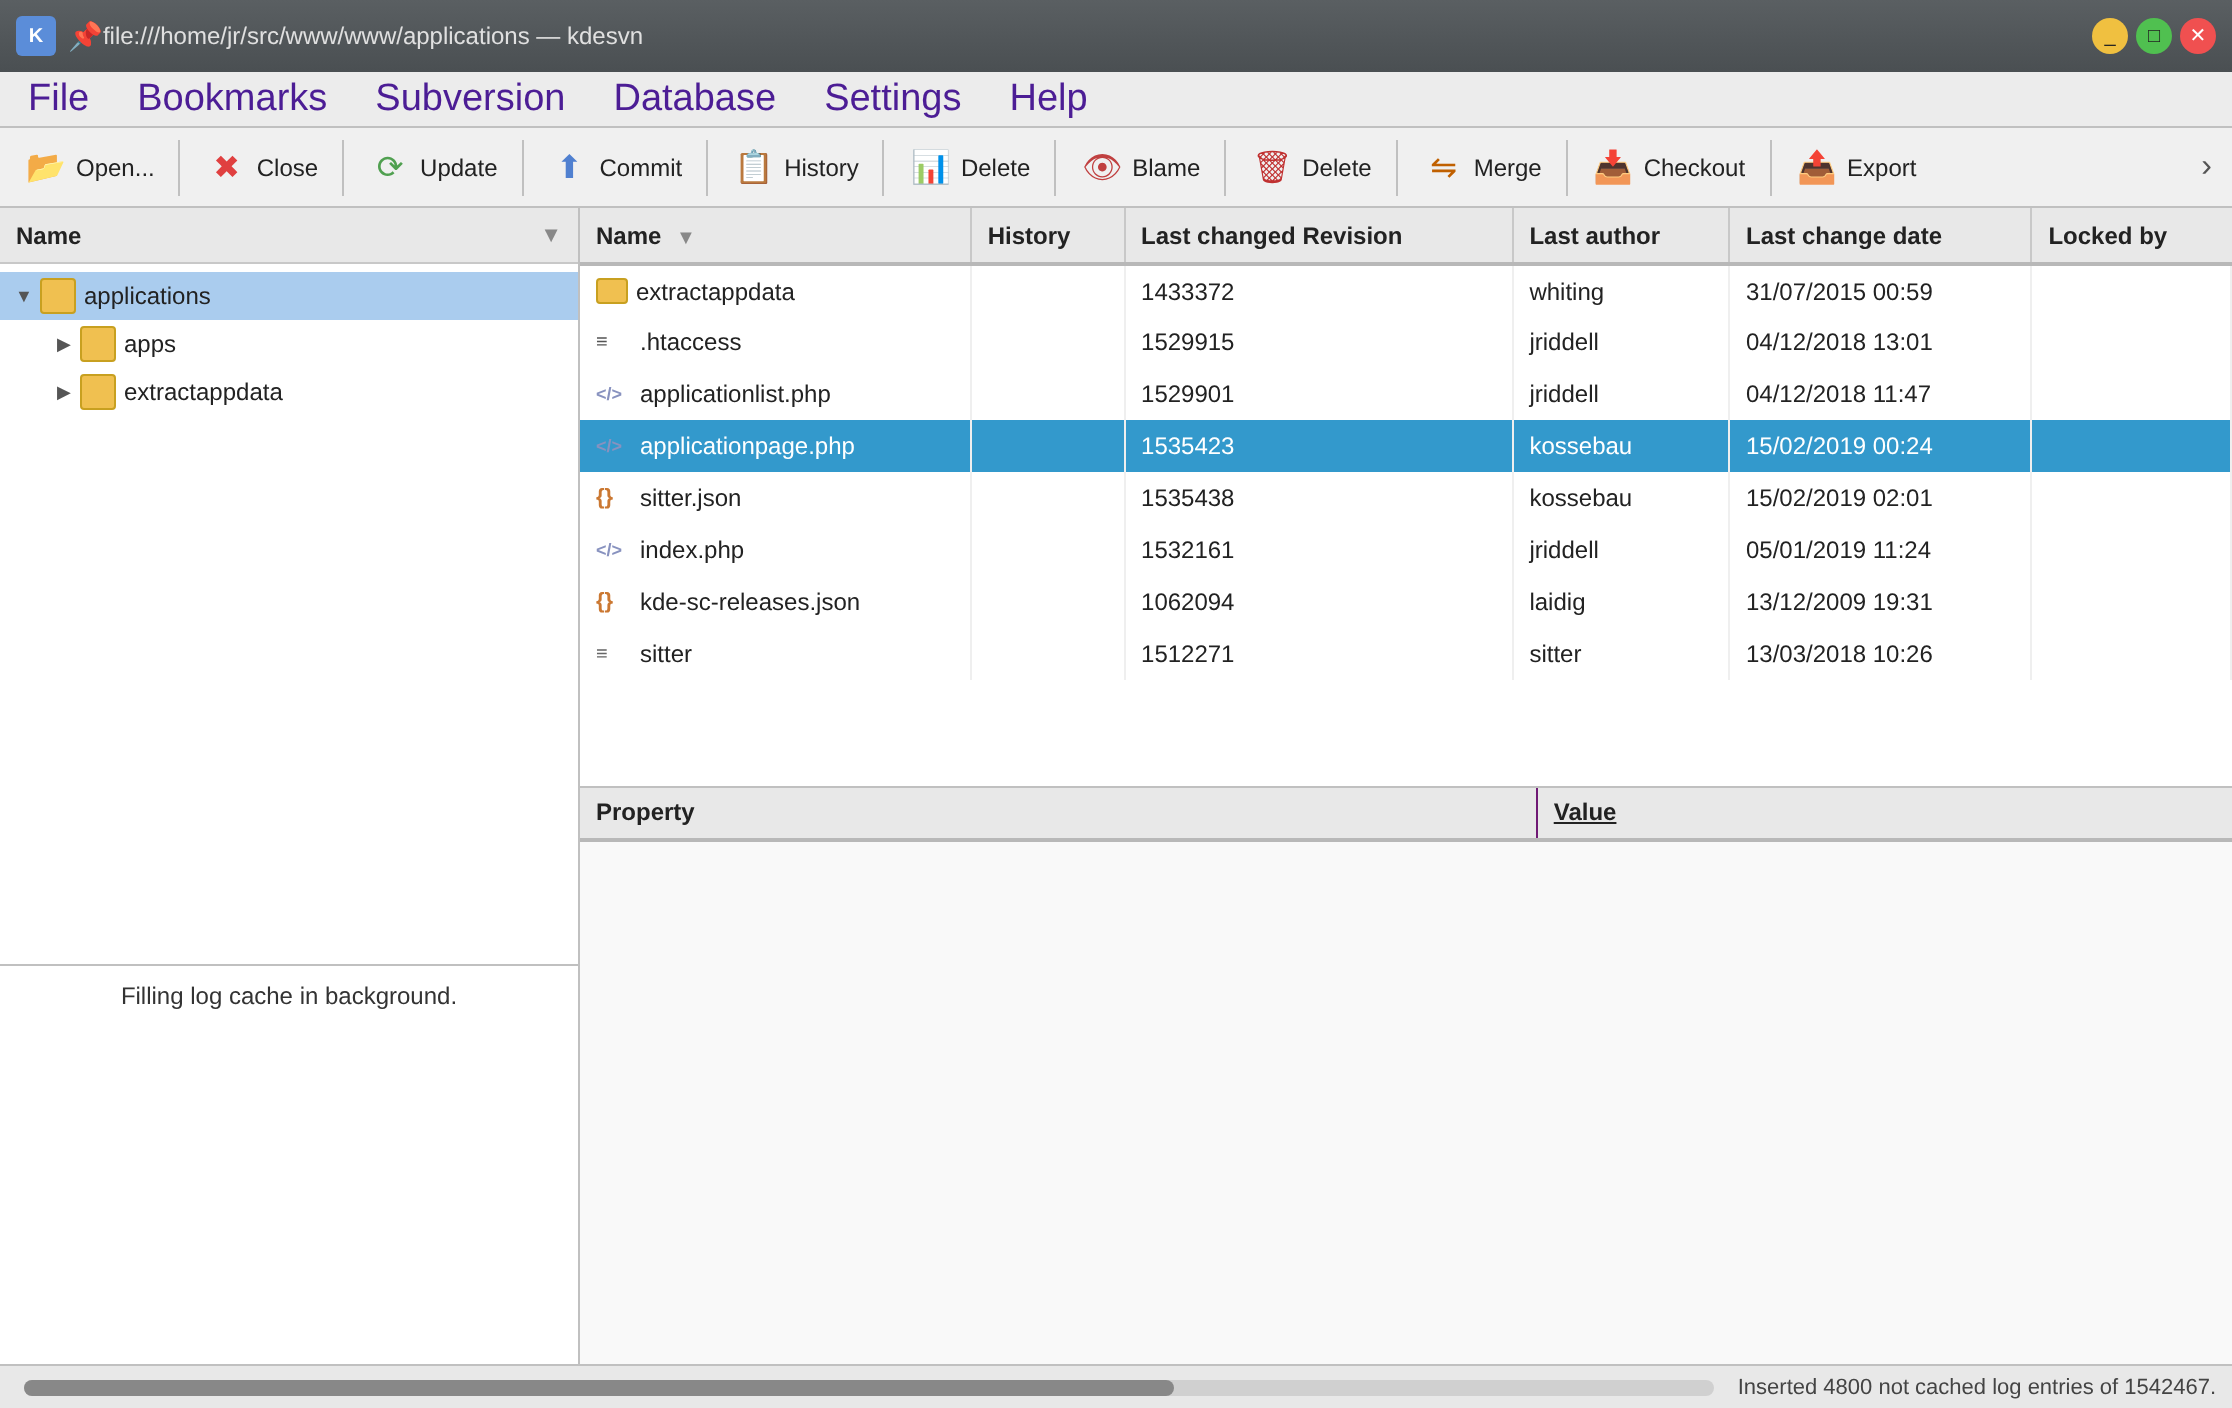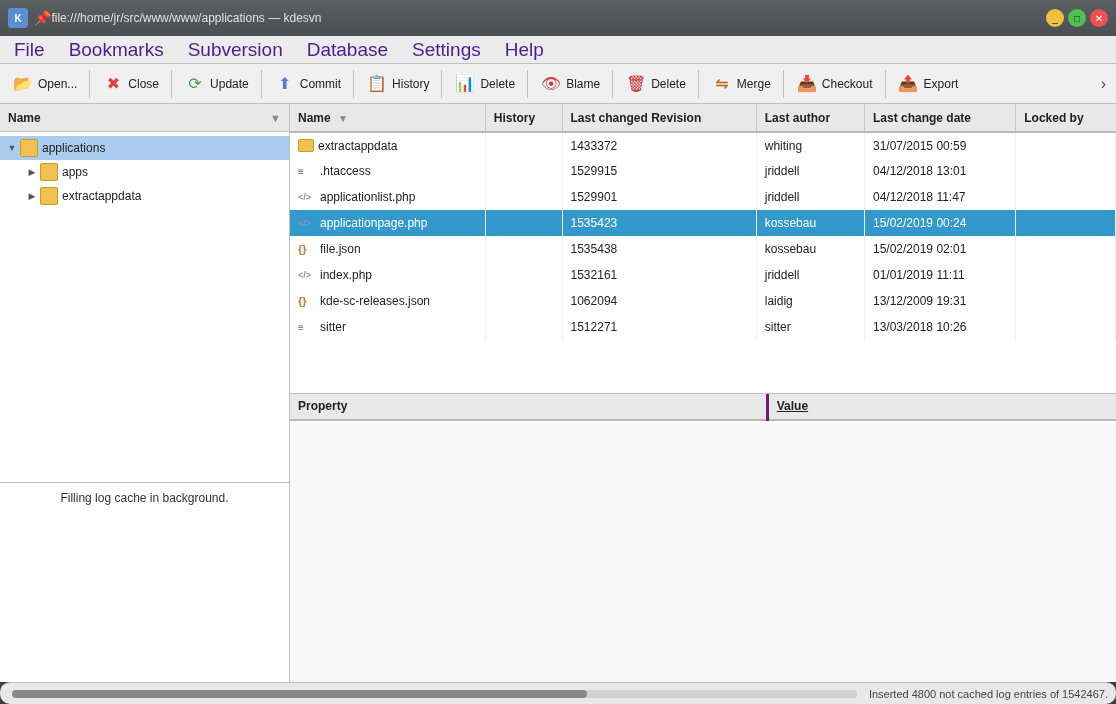--- a/index.html
+++ b/index.html
@@ -139,35 +139,34 @@
     #log-pane {
       width: 290px; min-width: 290px;
       background: #fff; border-right: 1px solid #c0c0c0;
       padding: 8px; font-size: 12px; color: #333; overflow: auto;
     }
     #prop-pane {
       flex: 1; background: #f9f9f9; overflow: auto;
     }
     #prop-pane table { width: 100%; border-collapse: collapse; }
     #prop-pane thead tr { background: #e8e8e8; height: 26px; }
-    #prop-pane thead th { text-align: left; padding: 0 8px; font-size: 12px; font-weight: 600; border-right: 3px solid #701a75; border-bottom: 2px solid #b8b8b8; }
+    #prop-pane thead th { text-align: left; padding: 0 8px; font-size: 12px; font-weight: 600; border-right: 1px solid #701a75; border-bottom: 2px solid #b8b8b8; }
     #prop-pane thead th:last-child { border-right: none; text-decoration: underline; }
 
     
     #statusbar {
       height: 22px;
       background: #e8e8e8;
       border-top: 1px solid #c0c0c0;
       display: flex;
       align-items: center;
       padding: 0 8px;
       font-size: 11px;
       color: #444;
       gap: 8px;
-      border-radius: 10px;
     }
     #scrollbar-thumb {
       flex: 1; height: 8px; background: #d0d0d0; border-radius: 4px; position: relative; margin: 0 4px;
     }
     #scrollbar-fill {
       width: 68%; height: 100%; background: #888; border-radius: 4px;
     }
   </style>
 </head>
 <body>
@@ -351,40 +350,40 @@
     <td></td>
     <td>1535423</td>
     <td>kossebau</td>
     <td>15/02/2019 00:24</td>
     <td></td>
   </tr>
             <tr>
     <td>
       <span style="display:flex;align-items:center;">
         <span style="display:inline-block;width:20px;vertical-align:middle;margin-right:2px;font-size:11px;color:#cb7832;font-weight:bold;">{}</span>
-        <span>file.json</span>
+        <span>sitter.json</span>
       </span>
     </td>
     <td></td>
     <td>1535438</td>
     <td>kossebau</td>
     <td>15/02/2019 02:01</td>
     <td></td>
   </tr>
             <tr>
     <td>
       <span style="display:flex;align-items:center;">
         <span style="display:inline-block;width:20px;vertical-align:middle;margin-right:2px;font-size:9px;color:#8892BF;font-weight:bold;">&lt;/&gt;</span>
         <span>index.php</span>
       </span>
     </td>
     <td></td>
     <td>1532161</td>
     <td>jriddell</td>
-    <td>01/01/2019 11:11</td>
+    <td>05/01/2019 11:24</td>
     <td></td>
   </tr>
             <tr>
     <td>
       <span style="display:flex;align-items:center;">
         <span style="display:inline-block;width:20px;vertical-align:middle;margin-right:2px;font-size:11px;color:#cb7832;font-weight:bold;">{}</span>
         <span>kde-sc-releases.json</span>
       </span>
     </td>
     <td></td>

